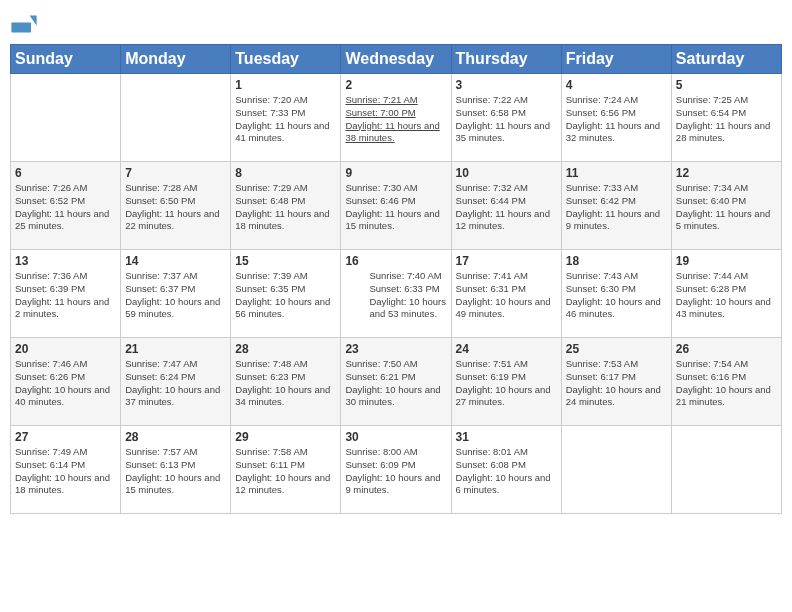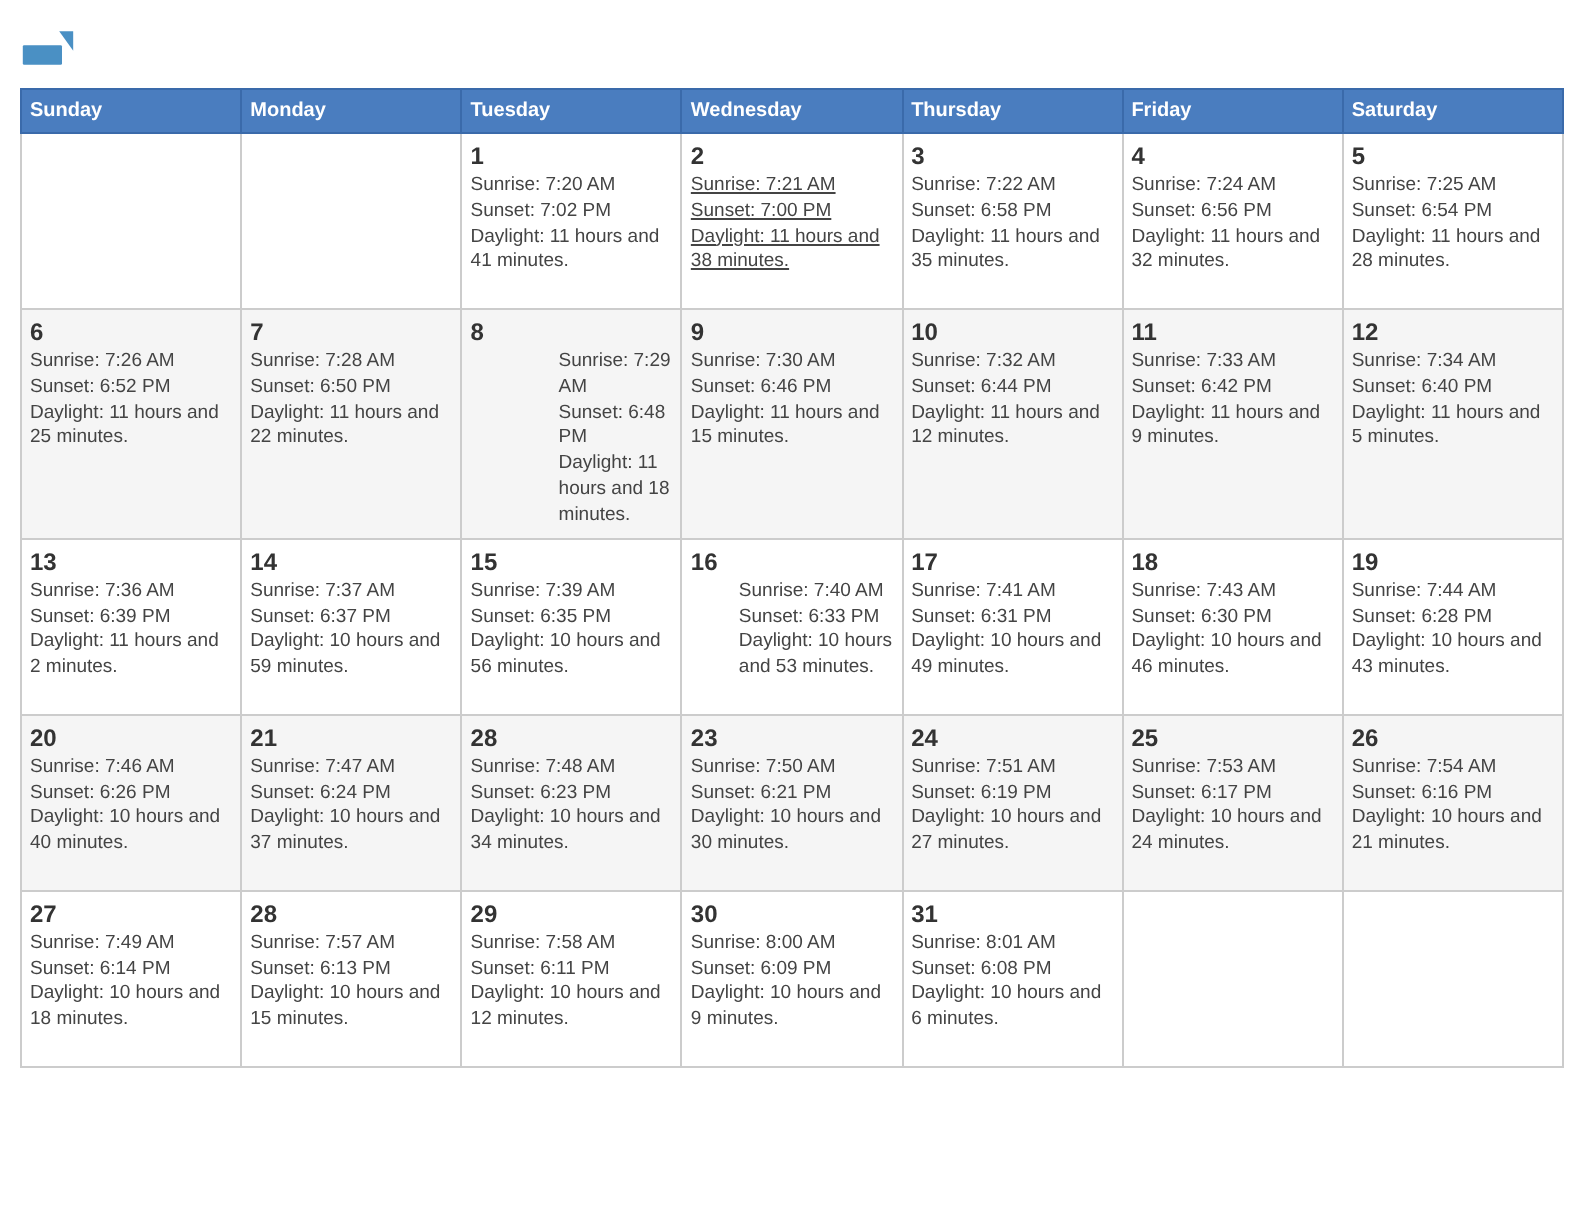--- a/index.html
+++ b/index.html
@@ -47,21 +47,21 @@
       color: #555;
     }
     table {
       width: 100%;
       border-collapse: collapse;
       table-layout: fixed;
     }
     thead th {
       background-color: #4a7dbf;
       color: #fff;
-      font-size: 10px;
+      font-size: 16px;
       font-weight: bold;
       padding: 5px 4px;
       text-align: left;
       border: 1px solid #3a6aaa;
     }
     td {
       border: 1px solid #ccc;
       vertical-align: top;
       padding: 4px;
       font-size: 10px;
@@ -125,21 +125,21 @@
         <th>Saturday</th>
       </tr>
   </thead>
   <tbody id="calendar-body">
   <tr>
         <td class="empty"></td>
         <td class="empty"></td>
         <td>
           <span class="day-num">1</span>
           <div class="day-info" style="white-space: pre-line;">Sunrise: 7:20 AM
-Sunset: 7:02 PM
+Sunset: 7:33 PM
 Daylight: 11 hours and 41 minutes.</div>
         </td>
         <td>
           <span class="day-num">2</span>
           <div class="day-info" style="white-space: pre-line; text-decoration: underline;">Sunrise: 7:21 AM
 Sunset: 7:00 PM
 Daylight: 11 hours and 38 minutes.</div>
         </td>
         <td>
           <span class="day-num">3</span>
@@ -168,21 +168,21 @@
 Daylight: 11 hours and 25 minutes.</div>
         </td>
         <td>
           <span class="day-num">7</span>
           <div class="day-info" style="white-space: pre-line;">Sunrise: 7:28 AM
 Sunset: 6:50 PM
 Daylight: 11 hours and 22 minutes.</div>
         </td>
         <td>
           <span class="day-num">8</span>
-          <div class="day-info" style="white-space: pre-line; margin-left: 44px;">Sunrise: 7:29 AM
+          <div class="day-info" style="white-space: pre-line;">Sunrise: 7:29 AM
 Sunset: 6:48 PM
 Daylight: 11 hours and 18 minutes.</div>
         </td>
         <td>
           <span class="day-num">9</span>
           <div class="day-info" style="white-space: pre-line;">Sunrise: 7:30 AM
 Sunset: 6:46 PM
 Daylight: 11 hours and 15 minutes.</div>
         </td>
         <td>

